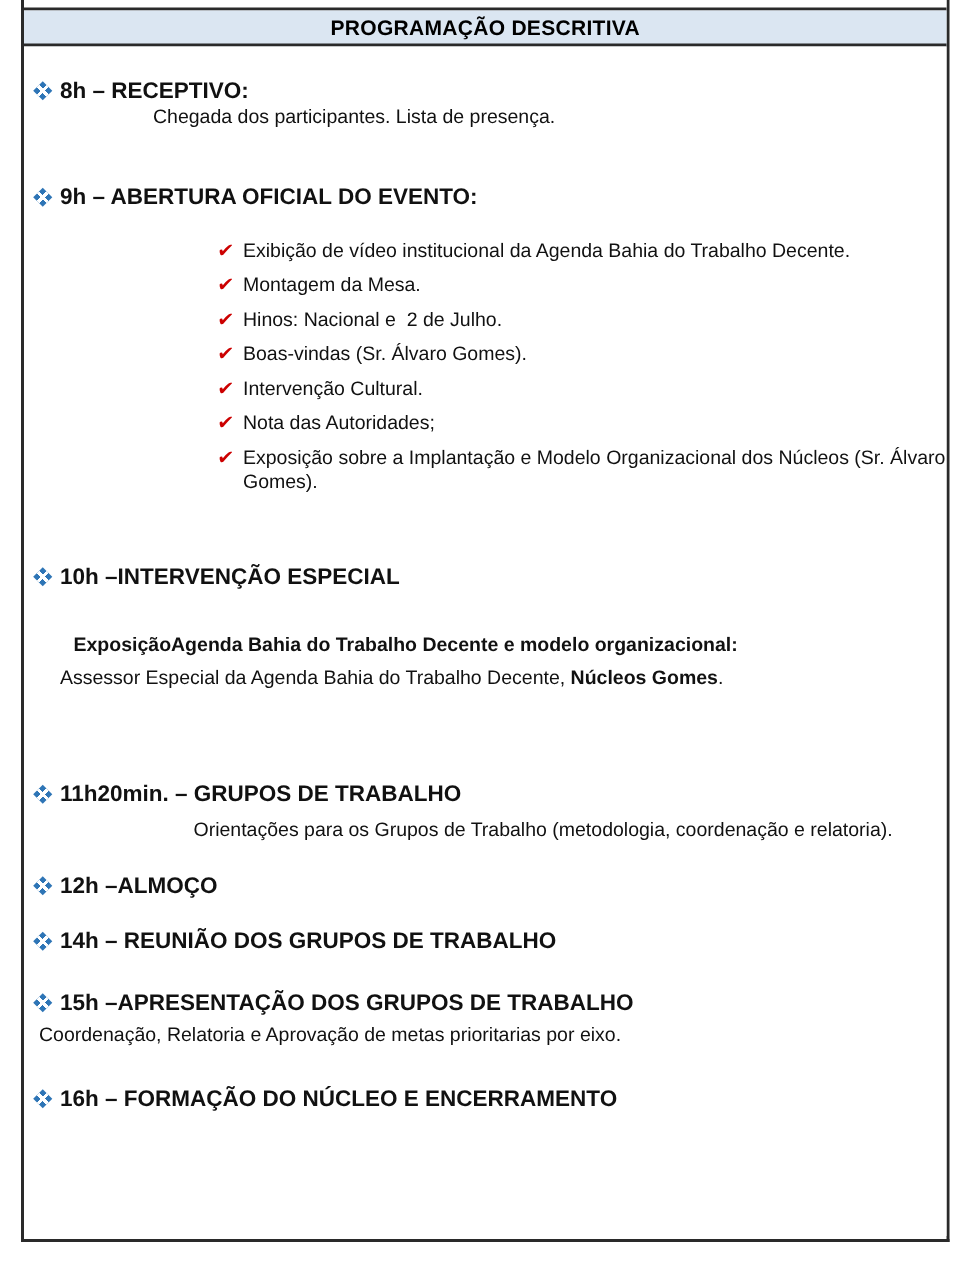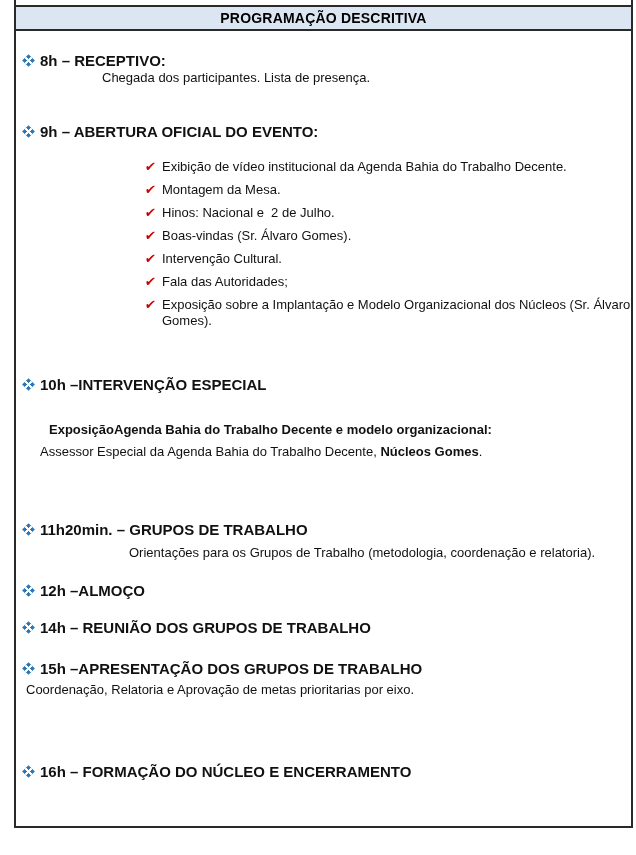--- a/index.html
+++ b/index.html
@@ -127,21 +127,21 @@
         <div class="check-item">
           <span class="check-icon">✔</span>
           <span class="check-text">Boas-vindas (Sr. Álvaro Gomes).</span>
         </div>
         <div class="check-item">
           <span class="check-icon">✔</span>
           <span class="check-text">Intervenção Cultural.</span>
         </div>
         <div class="check-item">
           <span class="check-icon">✔</span>
-          <span class="check-text">Fala das Autoridades;</span>
+          <span class="check-text">Nota das Autoridades;</span>
         </div>
         <div class="check-item">
           <span class="check-icon">✔</span>
           <span class="check-text">Exposição sobre a Implantação e Modelo Organizacional dos Núcleos (Sr. Álvaro Gomes).</span>
         </div>
       </div>
 
       <div class="h-item" style="top:346px;">
         <span class="diamond"></span>
         <span>10h –INTERVENÇÃO ESPECIAL</span>
@@ -167,21 +167,21 @@
         <span class="diamond"></span>
         <span>14h – REUNIÃO DOS GRUPOS DE TRABALHO</span>
       </div>
 
       <div class="h-item" style="top:630px;">
         <span class="diamond"></span>
         <span>15h –APRESENTAÇÃO DOS GRUPOS DE TRABALHO</span>
       </div>
       <div class="detail" style="top:651px; left:10px;">Coordenação, Relatoria e Aprovação de metas prioritarias por eixo.</div>
 
-      <div class="h-item" style="top:694px;margin-top:39px;">
+      <div class="h-item" style="top:694px;">
         <span class="diamond"></span>
         <span>16h – FORMAÇÃO DO NÚCLEO E ENCERRAMENTO</span>
       </div>
 
 
     </div>
   </div>
 </div>
 
 </body></html>

